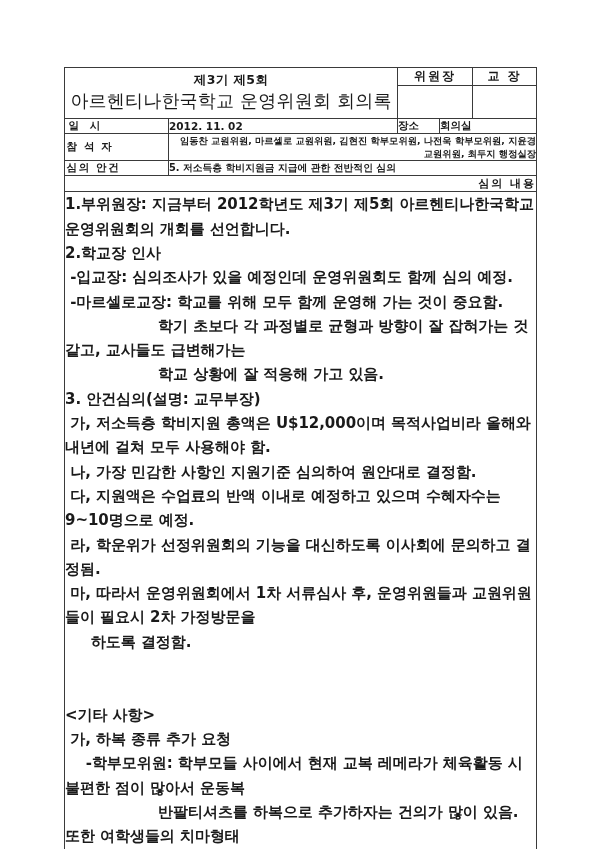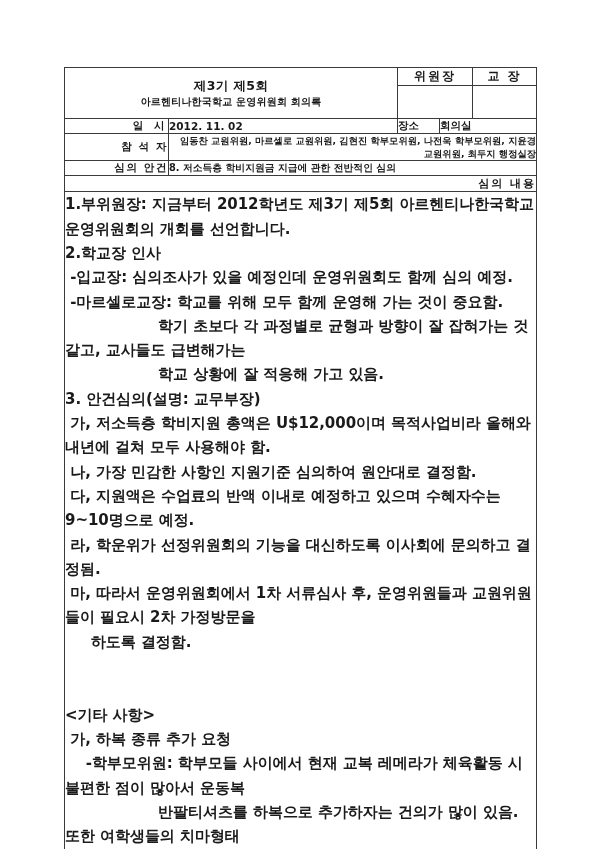--- a/index.html
+++ b/index.html
@@ -39,37 +39,37 @@
     text-align: center;
     padding: 6px 0 7px 0;
     line-height: 1.35;
   }
   .title-line1 {
     font-size: 12.5px;
     font-weight: bold;
     letter-spacing: 0.4px;
   }
   .title-line2 {
-    font-size: 10px;
-    font-weight: bold;
+    font-size: 18px;
+    font-weight: normal;
     letter-spacing: 0.2px;
   }
   .sig-head {
     text-align: center;
     font-size: 12px;
     font-weight: bold;
     height: 16px;
     letter-spacing: 2px;
   }
   .sig-box {
     height: 32px;
   }
   
   .label-cell {
-    text-align: right;
+    text-align: left;
     font-size: 10.5px;
     font-weight: bold;
     letter-spacing: 3.5px;
     padding: 5px 0;
     text-indent: 3.5px;
   }
   .label-cell.tight {
     letter-spacing: 1.6px;
     text-indent: 1.6px;
     margin-top: 21px;
@@ -162,21 +162,21 @@
     </tr>
 
     <tr>
       <td class="label-cell tight">참 석 자</td>
       <td class="value-left" colspan="5">임동찬 교원위원, 마르셀로 교원위원, 김현진 학부모위원, 나전욱 학부모위원,
 지윤경 교원위원, 최두지 행정실장</td>
     </tr>
 
     <tr>
       <td class="label-cell tight">심의 안건</td>
-      <td class="agenda-cell" colspan="5">8. 저소득층 학비지원금 지급에 관한 전반적인 심의</td>
+      <td class="agenda-cell" colspan="5">5. 저소득층 학비지원금 지급에 관한 전반적인 심의</td>
     </tr>
 
     <tr>
       <td class="section-head" colspan="6">심의 내용</td>
     </tr>
 
     <tr>
       <td class="body-cell" colspan="6">
         <div class="body-text">1.부위원장: 지금부터 2012학년도 제3기 제5회 아르헨티나한국학교 운영위원회의 개회를 선언합니다.
 2.학교장 인사

